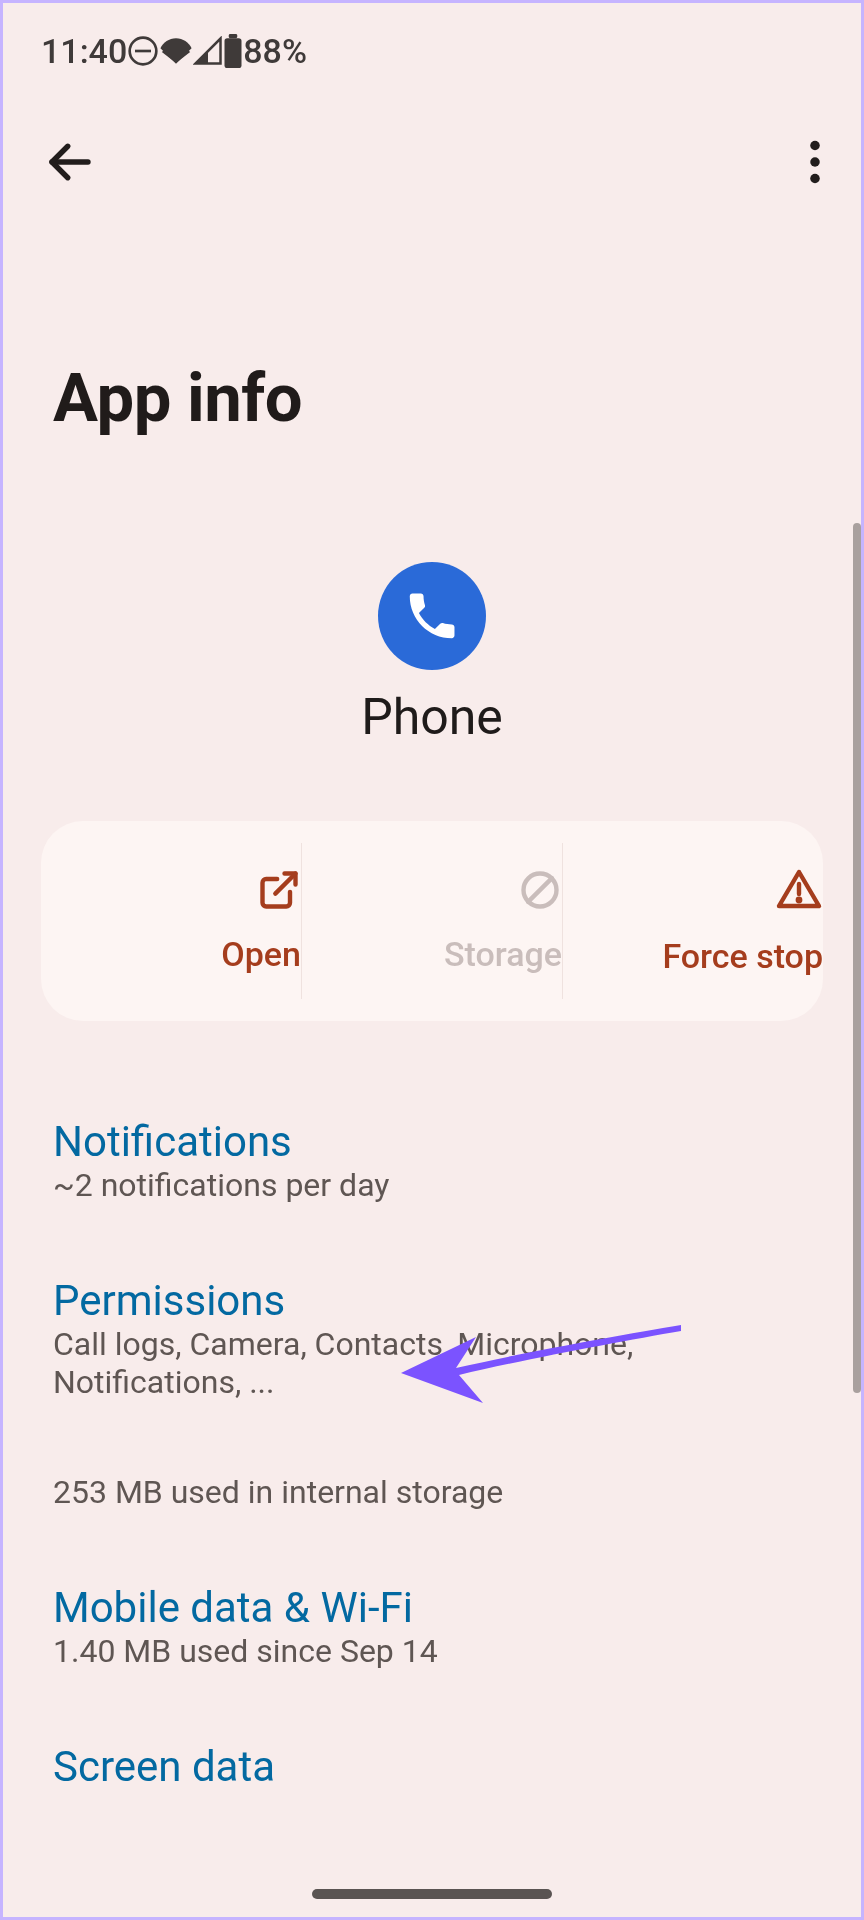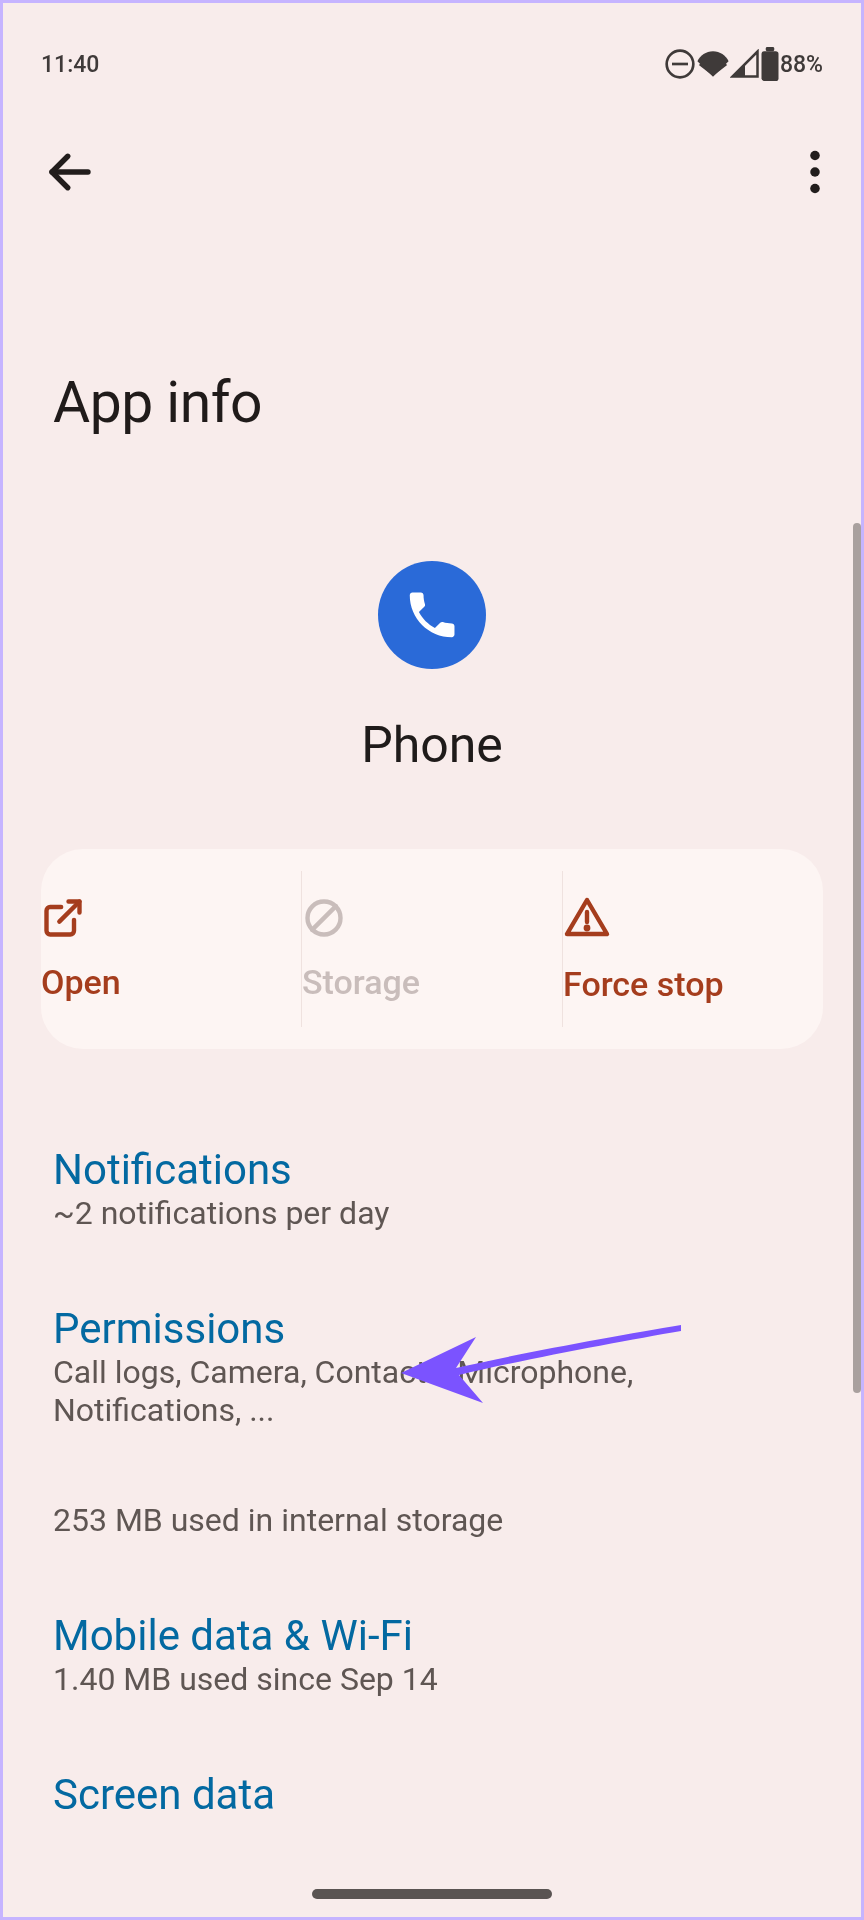--- a/index.html
+++ b/index.html
@@ -8,51 +8,50 @@
     background: #f8eceb;
     font-family: -apple-system, Roboto, "Segoe UI", Arial, sans-serif;
     color: #201b1a;
     position: relative;
     border: 3px solid #c6b4ff;
     overflow: hidden;
   }
   
   .status-bar {
     display: flex;
-    justify-content: space-between;
     align-items: center;
-    padding: 44px 38px 0 38px;
-    font-size: 23px;
+    padding: 28px 38px 0 38px;
+    font-size: 34px;
     font-weight: 500;
     color: #3f3a39;
   }
   .status-right { display: flex; align-items: center; }
   .status-right svg { display: block; }
   
   .appbar {
     display: flex;
     justify-content: space-between;
     align-items: center;
     padding: 64px 40px 0 40px;
   }
   .appbar svg { display: block; }
   
   .page-title {
-    font-size: 57px;
-    font-weight: 400;
+    font-size: 67px;
+    font-weight: 700;
     padding: 170px 50px 0 50px;
     letter-spacing: -0.5px;
   }
   
   .app-header {
     display: flex;
     flex-direction: column;
     align-items: center;
     margin-top: 125px;
-    gap: 47px;
+    gap: 18px;
   }
   .app-icon-circle {
     width: 108px; height: 108px; border-radius: 50%;
     background: #2a6ad8;
     display: flex; align-items: center; justify-content: center;
   }
   .app-name {
     font-size: 50px;
     font-weight: 400;
     color: #1f1b1a;
@@ -63,21 +62,21 @@
     background: #fdf5f3;
     border-radius: 42px;
     display: flex;
     align-items: stretch;
     height: 200px;
   }
   .action {
     flex: 1;
     display: flex;
     flex-direction: column;
-    align-items: flex-start;
+    align-items: flex-end;
     justify-content: center;
     gap: 18px;
   }
   .action .lbl { font-size: 34px; font-weight: 500; }
   .action.enabled { color: #a53d1d; }
   .action.disabled { color: #c9bdbb; }
   .vdiv { width: 1px; background: #efe2df; margin: 22px 0; }
   
   .list { margin-top: 60px; padding: 0 50px; }
   .item { padding: 36px 0; }

